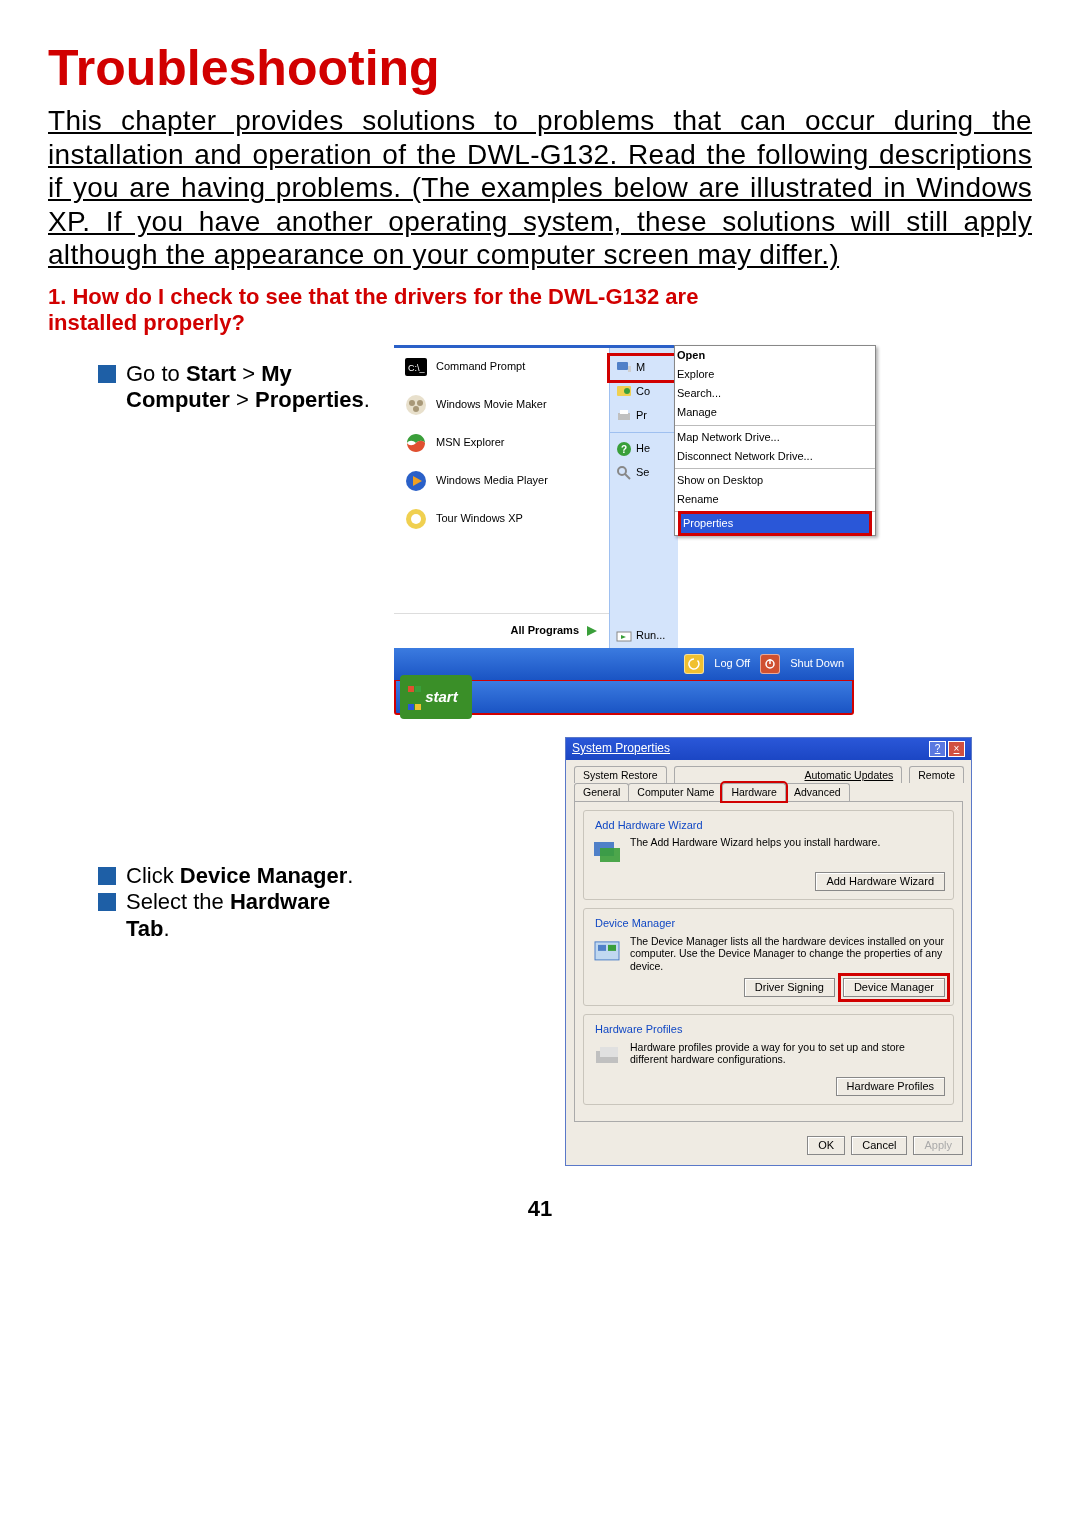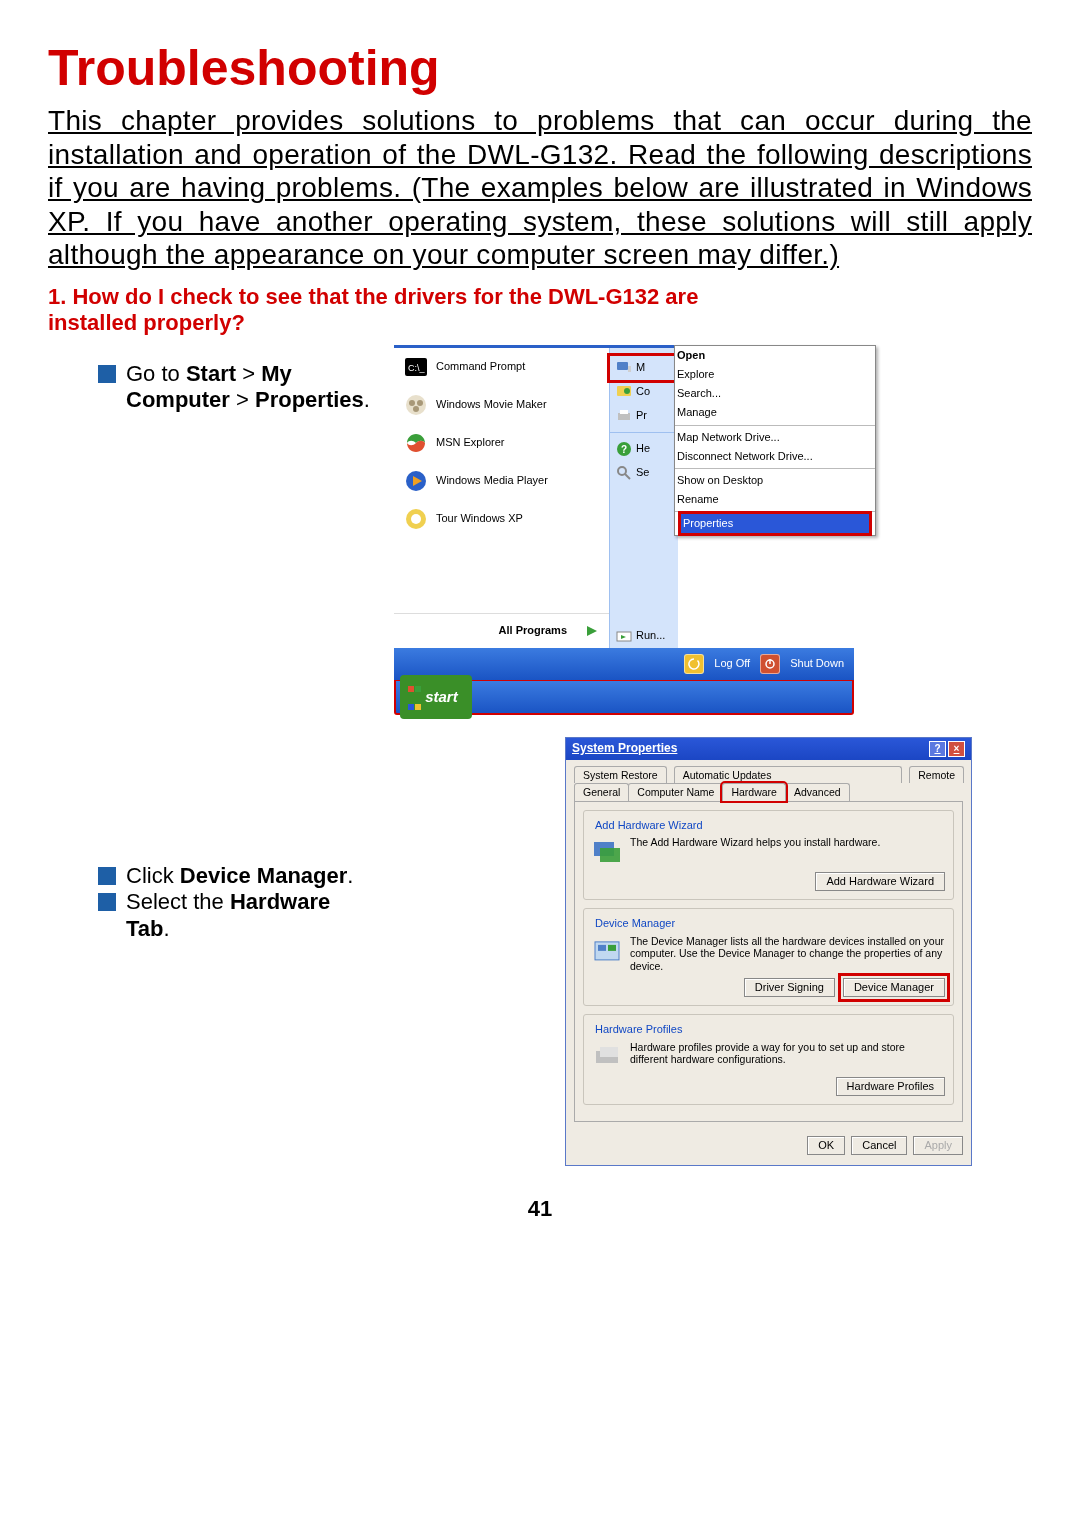--- a/index.html
+++ b/index.html
@@ -107,21 +107,21 @@
     align-items: center;
     padding: 7px 10px;
   }
   .col1 .item svg { width: 24px; height: 24px; flex-shrink: 0; }
   .allprog {
     margin-top: auto;
     border-top: 1px solid #ddd;
     padding: 10px;
     display: flex;
     justify-content: flex-end;
-    gap: 18px;
+    gap: 6px;
     align-items: center;
     font-weight: bold;
   }
   .col2 {
     width: 68px;
     background: #d4e4fb;
     border-left: 1px solid #9fc0f0;
     display: flex;
     flex-direction: column;
     padding-top: 8px;
@@ -163,21 +163,21 @@
     font-size:11px;
     font-family: Tahoma, Arial, sans-serif;
     filter: blur(0.15px);
   }
   .titlebarSP {
     background: linear-gradient(#2a57d8,#1b46c4);
     color:#fff;
     display:flex;
     justify-content:space-between;
     padding:3px 6px;
-    font-weight:bold;
+    font-weight:normal;
     text-decoration: underline;
     font-size:12px;
   }
   .titlebarSP .winbtns { display:flex; gap:2px; }
   .wbt { width:15px;height:14px;background:#5a78e0;border:1px solid #fff;color:#fff;display:flex;align-items:center;justify-content:center;font-size:10px; }
   .closeWB { background:#d05040; }
   .tabs { display:flex; padding:6px 8px 0 8px; font-size:10.5px; gap:8px; }
   .tab { border:1px solid #aaa; border-bottom:none; padding:2px 8px; background:#efebe3; border-radius:3px 3px 0 0; margin-right:-1px; }
   .tabactive { background:#efebe3; position:relative; z-index:1; outline:2px solid #d10000; }
   .tabRow2 { display:flex; padding:0 8px 0 8px; font-size:10.5px; }
@@ -364,21 +364,21 @@
       <div class="sysprop">
         <div class="titlebarSP">
           <span>System Properties</span>
           <span class="winbtns">
             <span class="wbt">?</span>
             <span class="wbt closeWB">×</span>
           </span>
         </div>
         <div class="tabs">
           <div class="tab">System Restore</div>
-          <div class="tab" style="flex:1; text-align:left;">Automatic Updates</div>
+          <div class="tab" style="flex:1; text-align:right;text-decoration:underline;">Automatic Updates</div>
           <div class="tab">Remote</div>
         </div>
         <div class="tabRow2">
           <div class="tab">General</div>
           <div class="tab">Computer Name</div>
           <div class="tab tabactive">Hardware</div>
           <div class="tab">Advanced</div>
         </div>
         <div class="tabbody">
           <div class="group">

